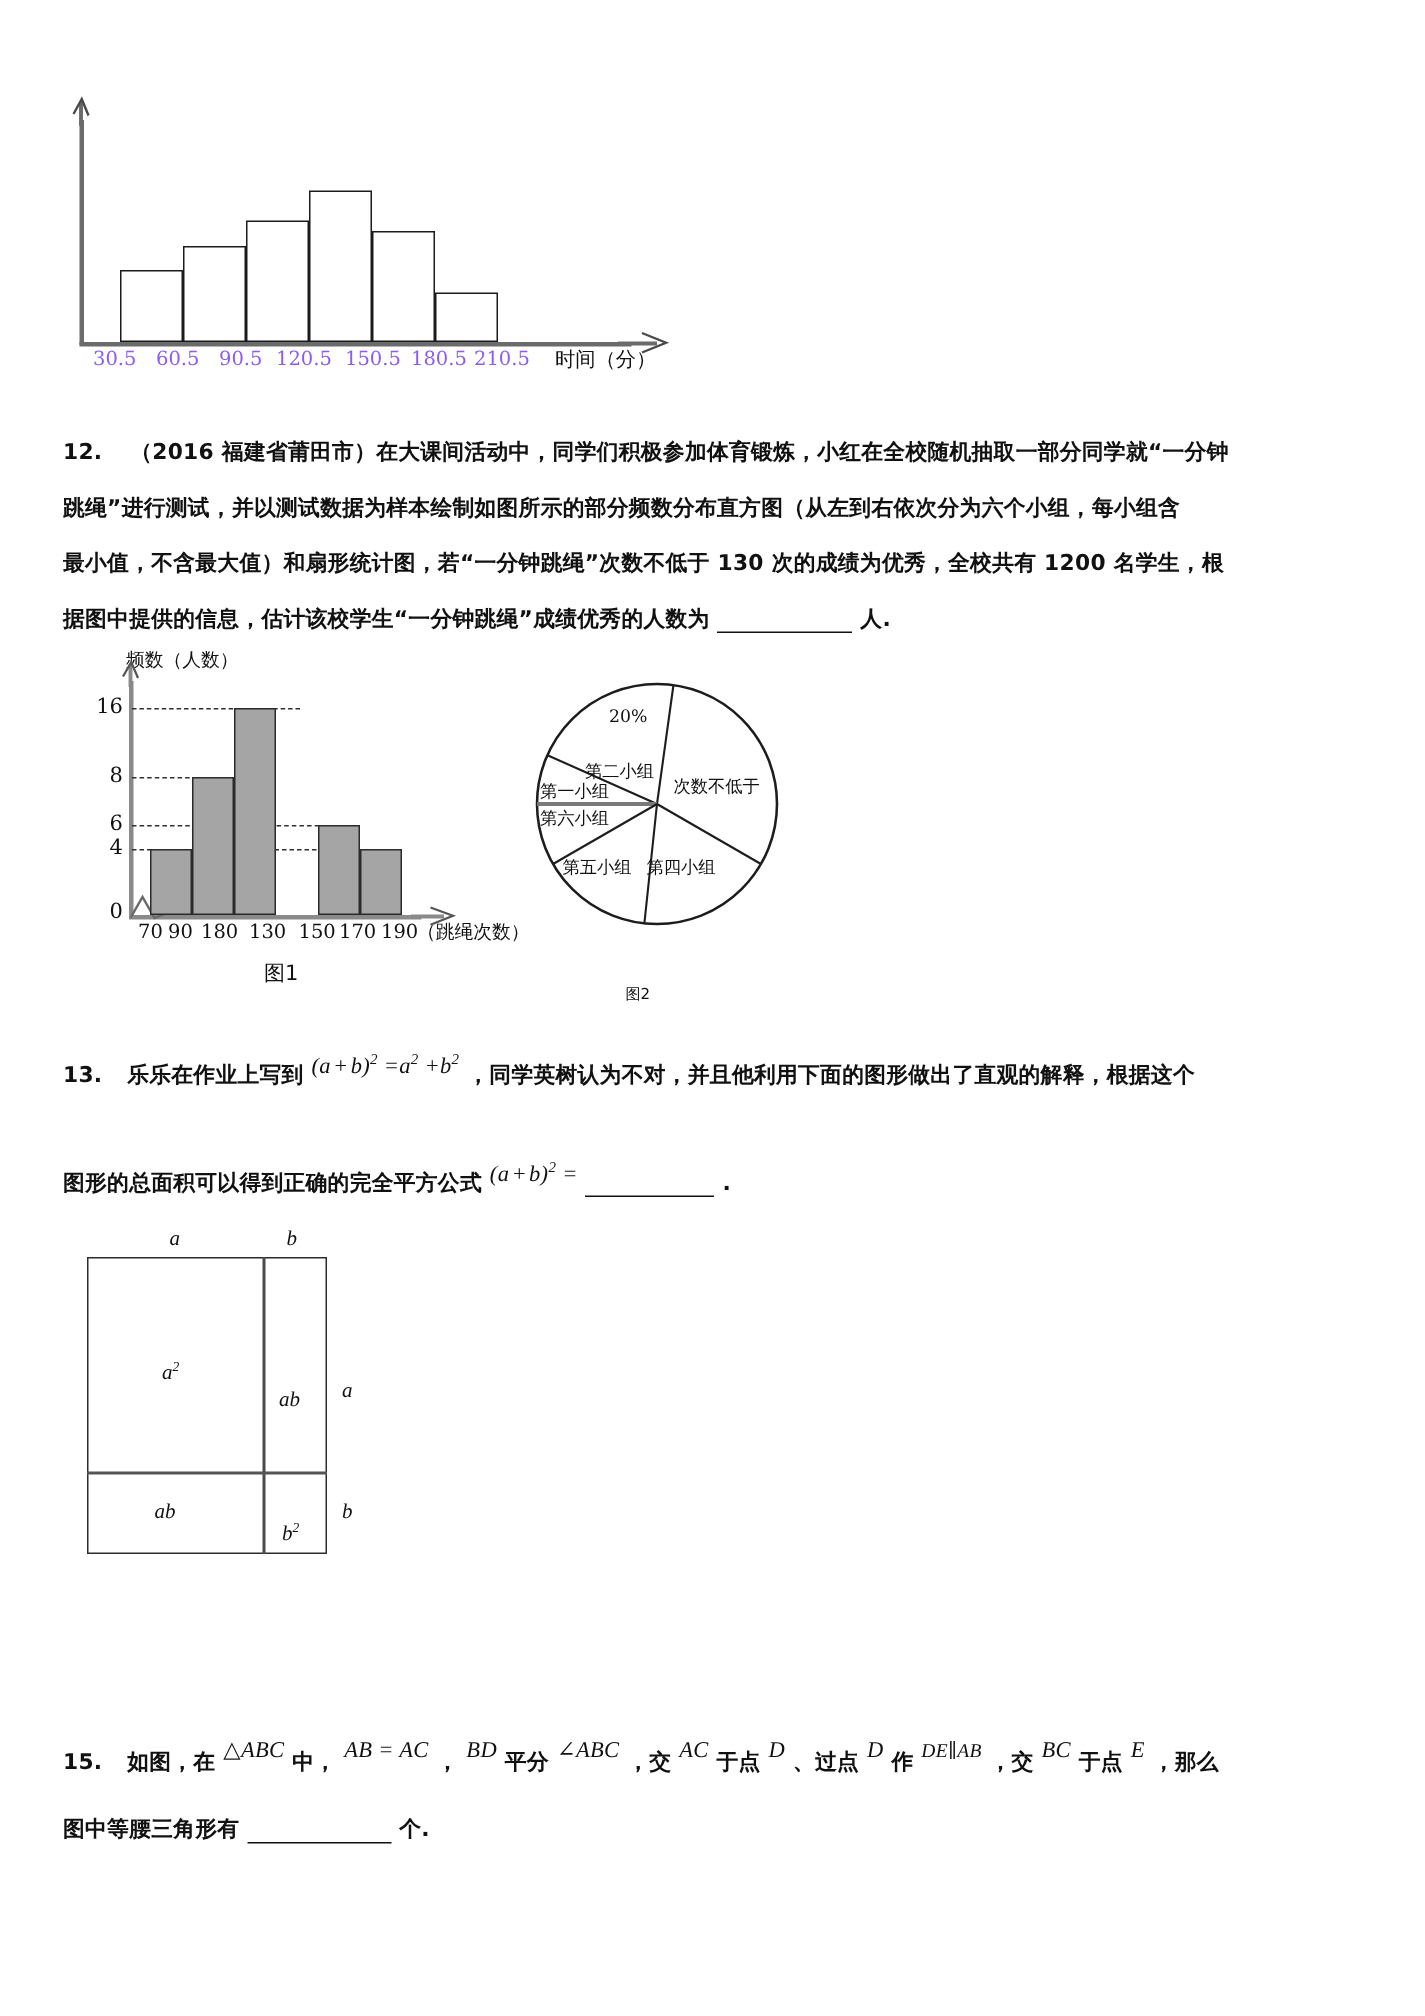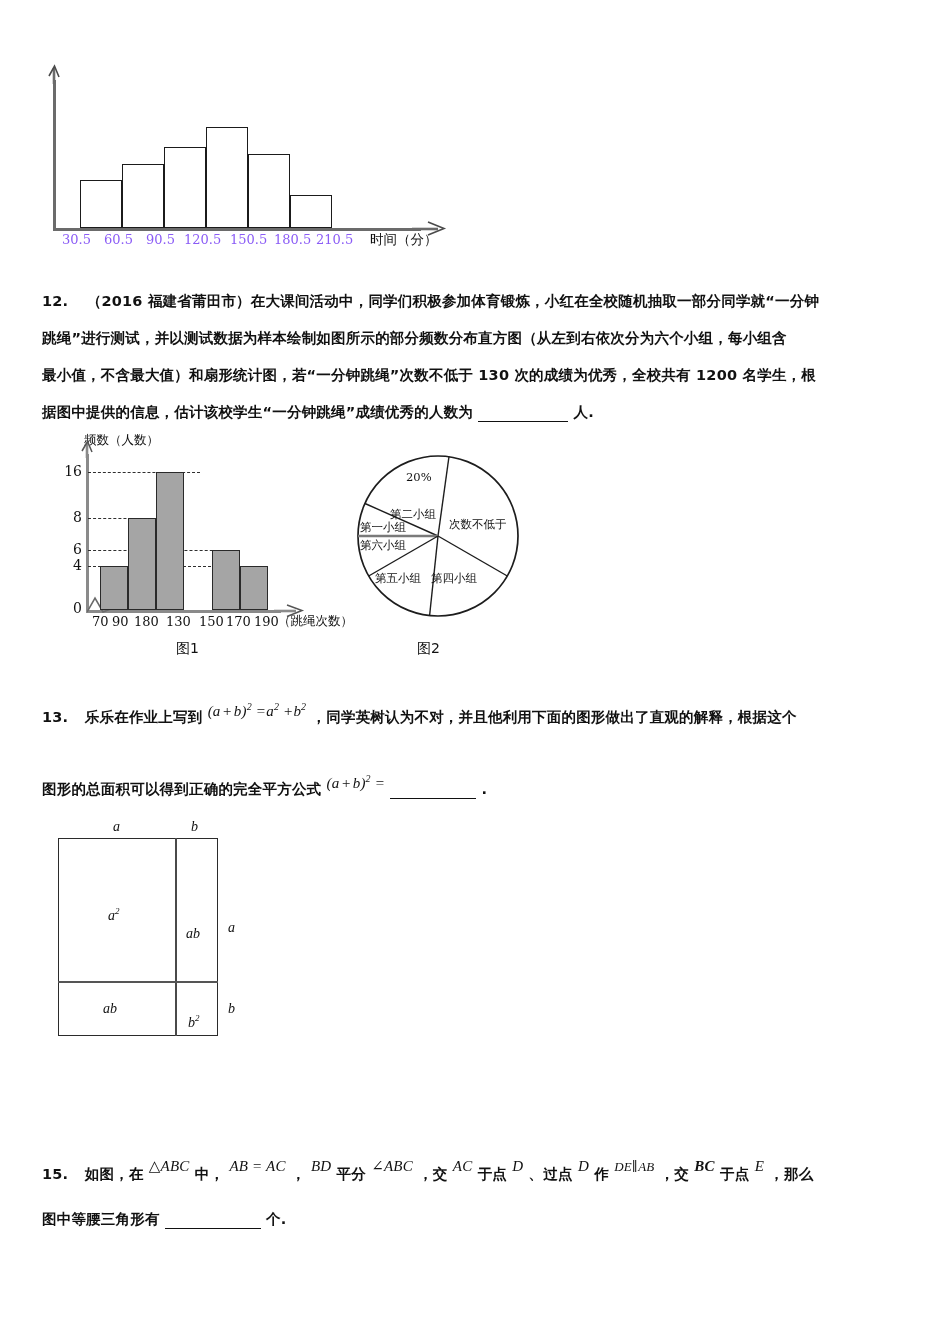--- a/index.html
+++ b/index.html
@@ -300,21 +300,21 @@
 
       <line x1="86" y1="84" x2="155.3" y2="124" stroke="#1d1d1d" stroke-width="1.4"></line>
     </svg>
     <div class="pie-lbl" style="left:54px; top:18px; font-family:'DejaVu Serif',serif;">20%</div>
     <div class="pie-lbl" style="left:38px; top:37px;margin-top:18px;">第二小组</div>
     <div class="pie-lbl" style="left:97px; top:65px;">次数不低于</div>
     <div class="pie-lbl" style="left:8px; top:68px;">第一小组</div>
     <div class="pie-lbl" style="left:8px; top:86px;">第六小组</div>
     <div class="pie-lbl" style="left:23px; top:119px;">第五小组</div>
     <div class="pie-lbl" style="left:79px; top:119px;">第四小组</div>
-    <div class="fig-label-cn" style="left:65px; top:188px; font-size:14px;">图2</div>
+    <div class="fig-label-cn" style="left:65px; top:204px; font-size:10px;">图2</div>
   </div>
 
   <div class="qtext" style="left:42px; top:707px;">
     <span>13.</span>
     <span style="display:inline-block;width:6px;"></span>
     <span>乐乐在作业上写到</span>
     <span class="math" style="position:relative; top:-6px;">(<i>a</i> + <i>b</i>)<span class="up">2</span> =<i>a</i><span class="up">2</span> +<i>b</i><span class="up">2</span></span>
     <span>，同学英树认为不对，并且他利用下面的图形做出了直观的解释，根据这个</span>
   </div>
   <div class="qtext" style="left:42px; top:779px;">
@@ -354,21 +354,21 @@
     <span class="math" style="position:relative; top:-8px;">∠ABC</span>
     <span>，交</span>
     <span class="math" style="position:relative; top:-8px;">AC</span>
     <span>于点</span>
     <span class="math" style="position:relative; top:-8px;">D</span>
     <span>、过点</span>
     <span class="math" style="position:relative; top:-8px;">D</span>
     <span>作</span>
     <span class="math" style="position:relative; top:-8px; font-size:13px;">DE∥AB</span>
     <span>，交</span>
-    <span class="math" style="position:relative; top:-8px;font-weight:bold;">BC</span>
+    <span class="math" style="position:relative; top:-8px;">BC</span>
     <span>于点</span>
     <span class="math" style="position:relative; top:-8px;">E</span>
     <span>，那么</span>
   </div>
   <div class="qtext" style="left:42px; top:1210px;">
     <span>图中等腰三角形有</span>
     <span class="blank" style="width:96px; height:14px;"></span>
     <span>个.</span>
   </div>
 

